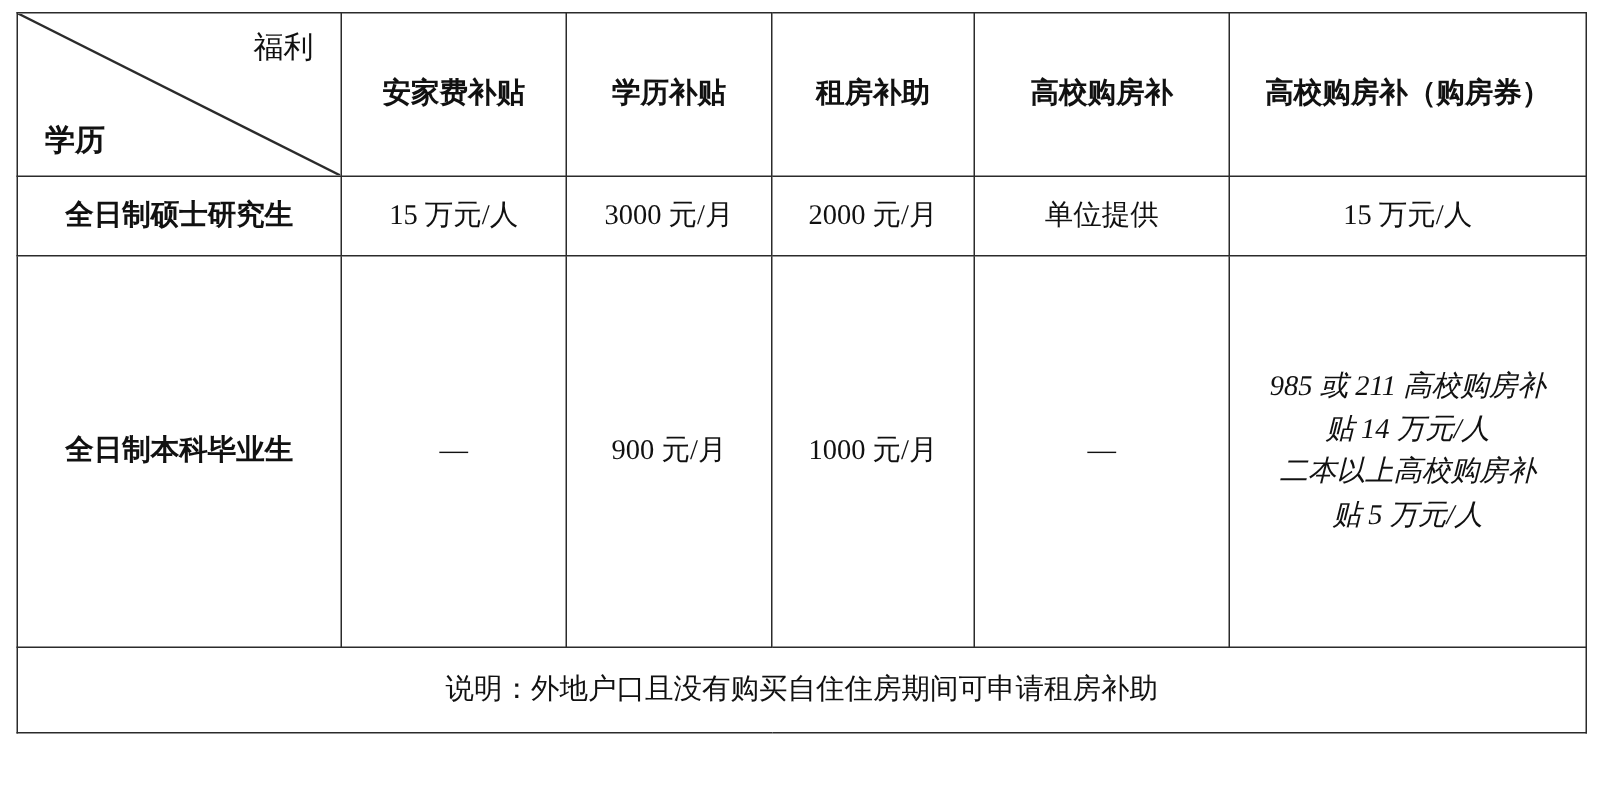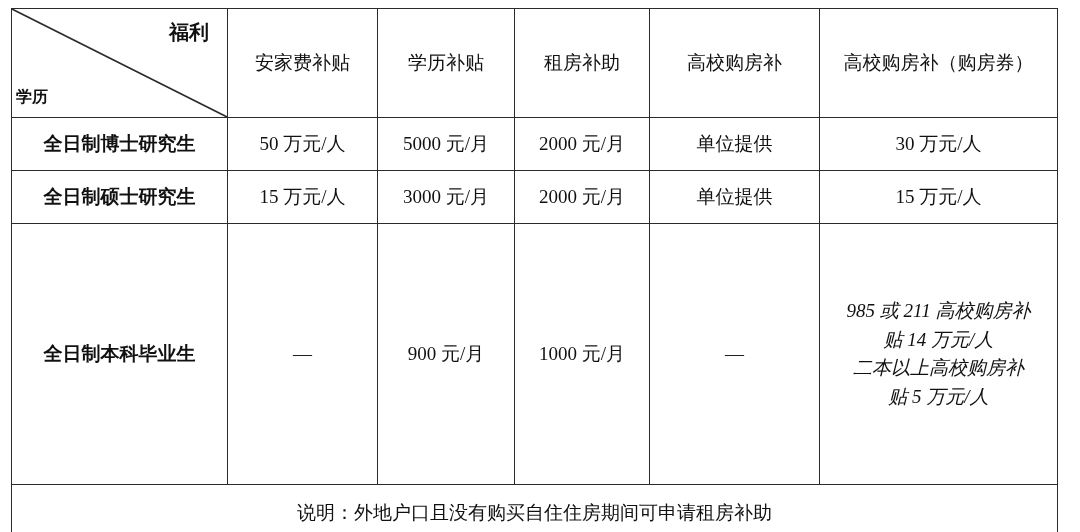--- a/index.html
+++ b/index.html
@@ -57,34 +57,34 @@
     left: 0;
     top: 0;
     width: 100%;
     height: 100%;
   }
   .corner .lbl-benefit {
     position: absolute;
     right: 18px;
     top: 8px;
     font-size: 20px;
-    font-weight: bold;
+    font-weight: normal;
     white-space: nowrap;
   }
   .corner .lbl-edu {
     position: absolute;
-    left: 4px;
+    left: 18px;
     bottom: 8px;
-    font-size: 16px;
+    font-size: 20px;
     font-weight: bold;
     white-space: nowrap;
   }
   .head-cell {
     font-size: 20px;
-    font-weight: normal;
+    font-weight: bold;
     height: 108px;
     padding: 0 6px;
   }
   .row-label {
     font-size: 20px;
     font-weight: bold;
     text-align: left;
     padding-left: 18px;
   }
   .r1 td, .r2 td { height: 52px; }
@@ -126,28 +126,20 @@
           <span class="lbl-benefit">福利</span>
           <span class="lbl-edu">学历</span>
         </td>
         <td class="head-cell">安家费补贴</td>
         <td class="head-cell">学历补贴</td>
         <td class="head-cell">租房补助</td>
         <td class="head-cell">高校购房补</td>
         <td class="head-cell">高校购房补（购房券）</td>
       </tr>
 
-      <tr class="r1">
-        <td class="row-label">全日制博士研究生</td>
-        <td>50 万元/人</td>
-        <td>5000 元/月</td>
-        <td>2000 元/月</td>
-        <td>单位提供</td>
-        <td>30 万元/人</td>
-      </tr>
 
       <tr class="r2">
         <td class="row-label">全日制硕士研究生</td>
         <td>15 万元/人</td>
         <td>3000 元/月</td>
         <td>2000 元/月</td>
         <td>单位提供</td>
         <td>15 万元/人</td>
       </tr>
 

